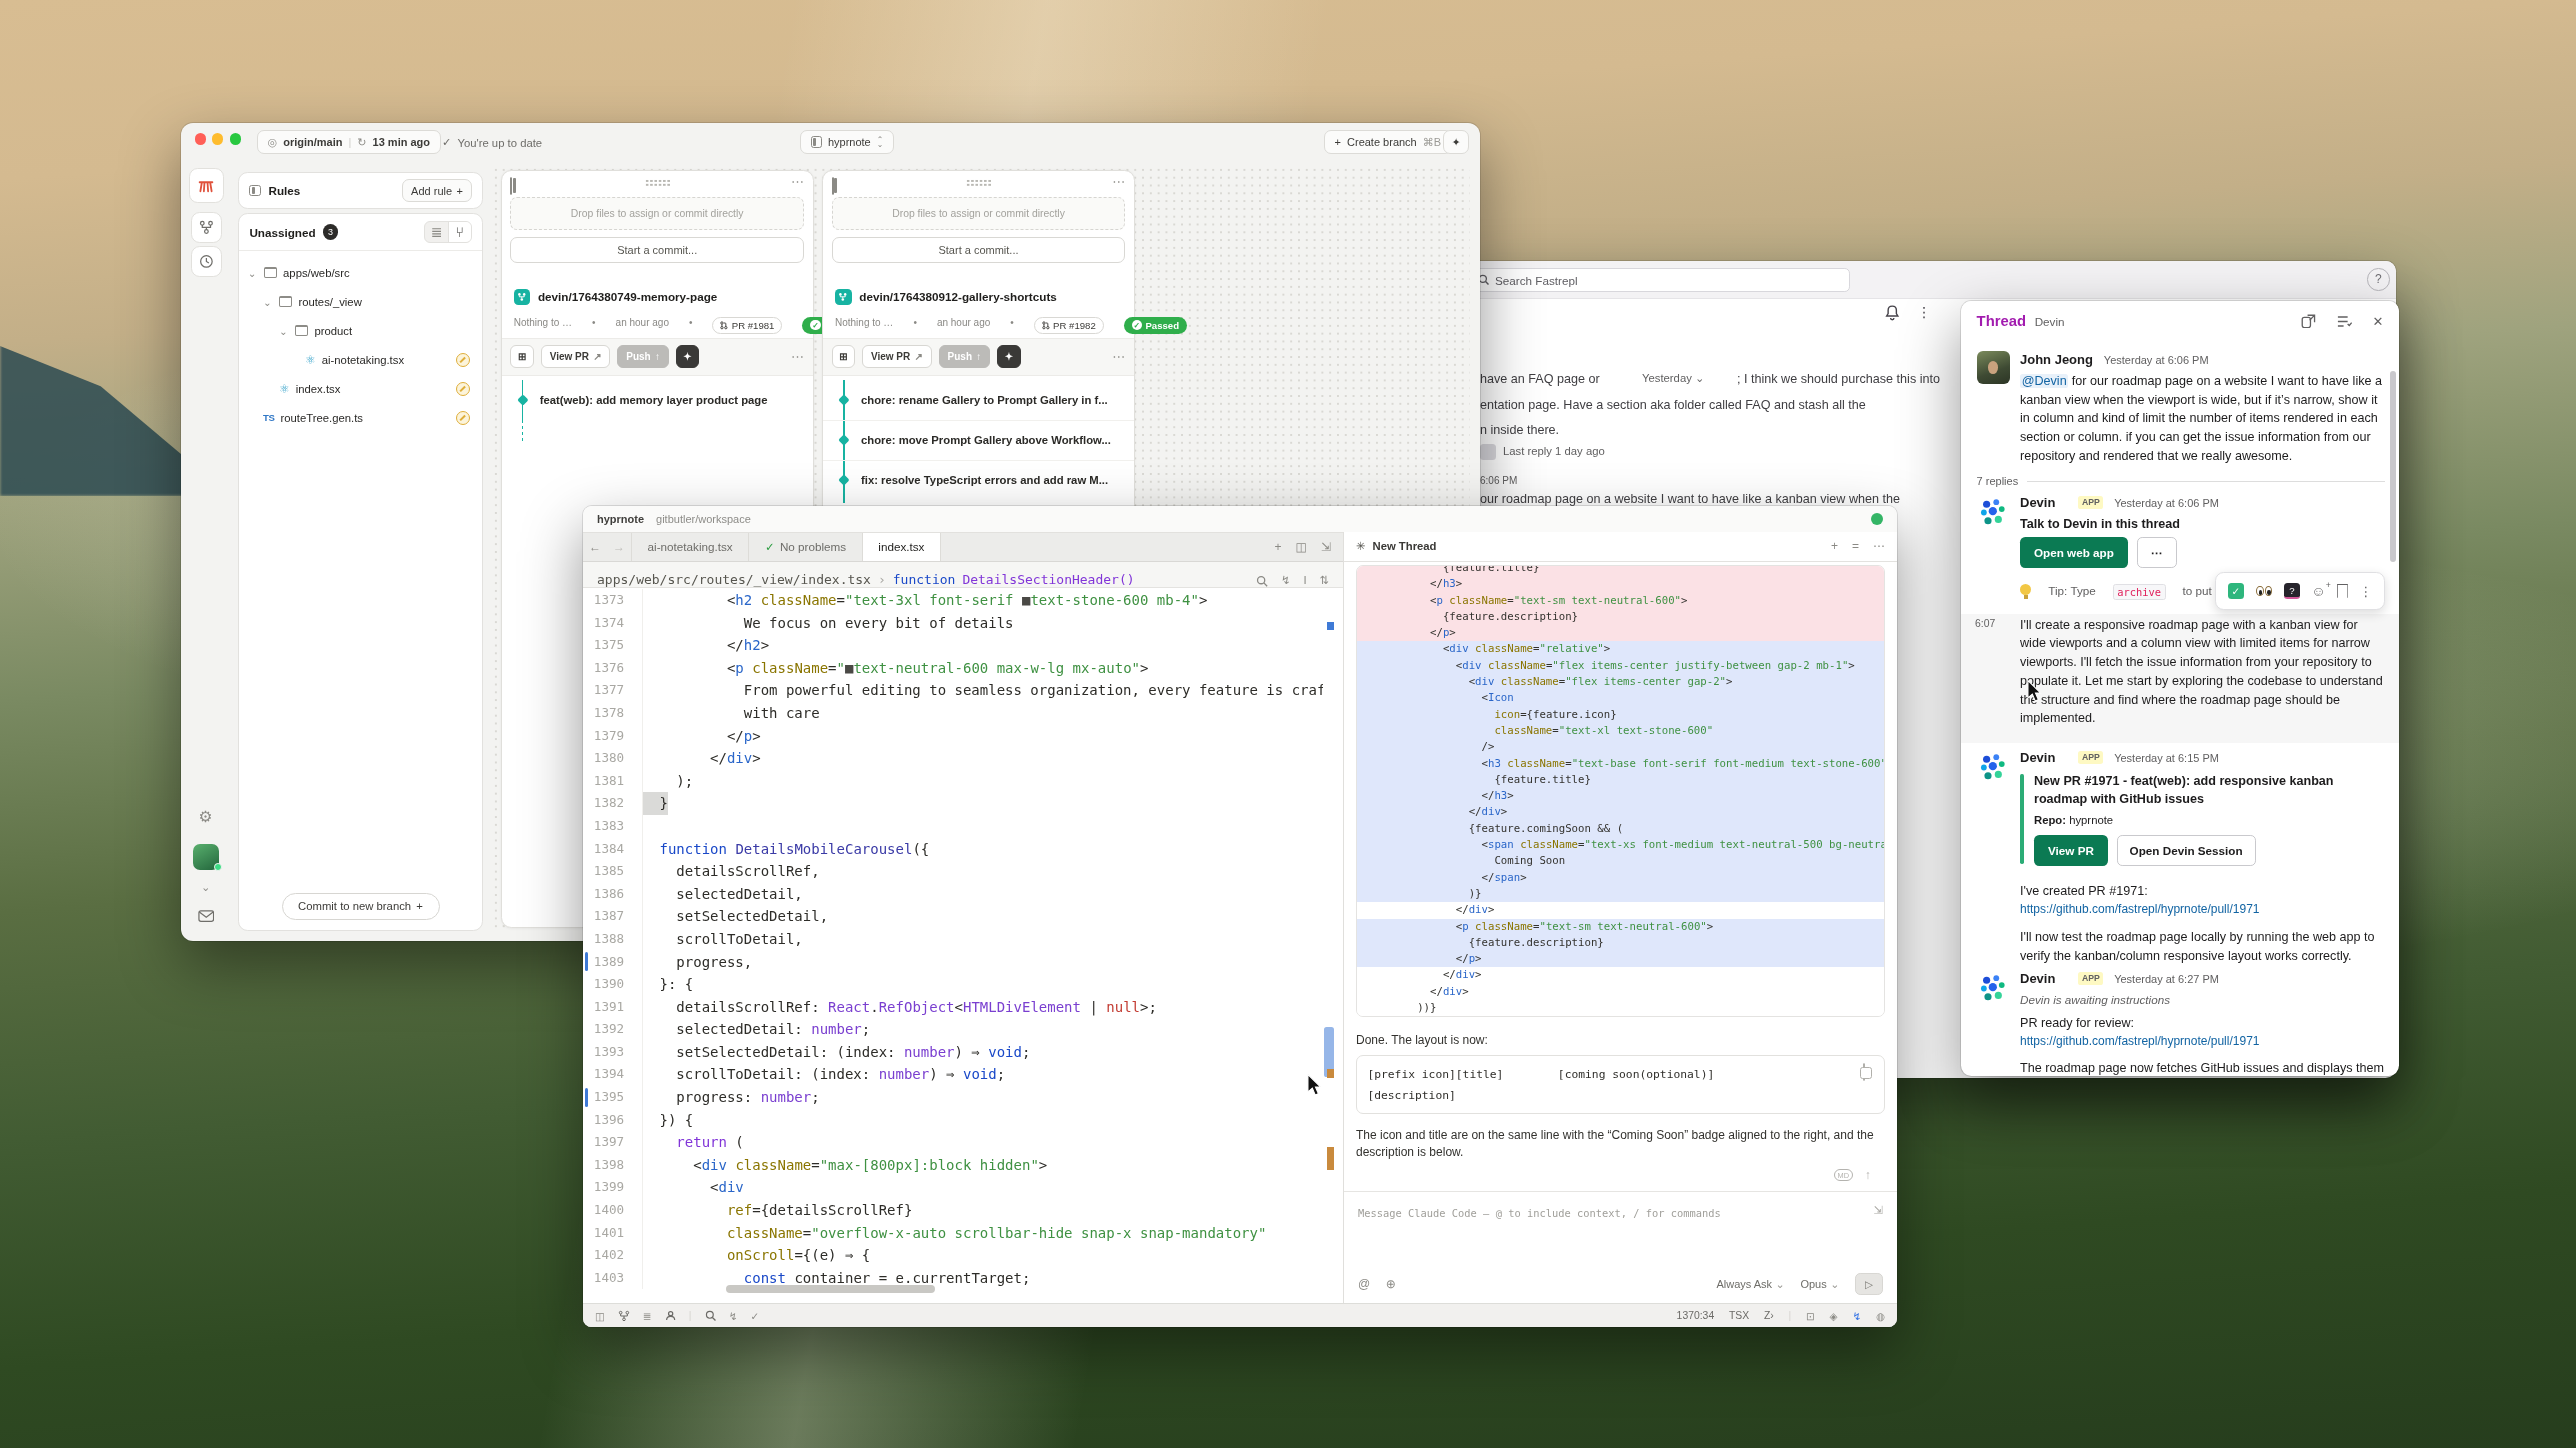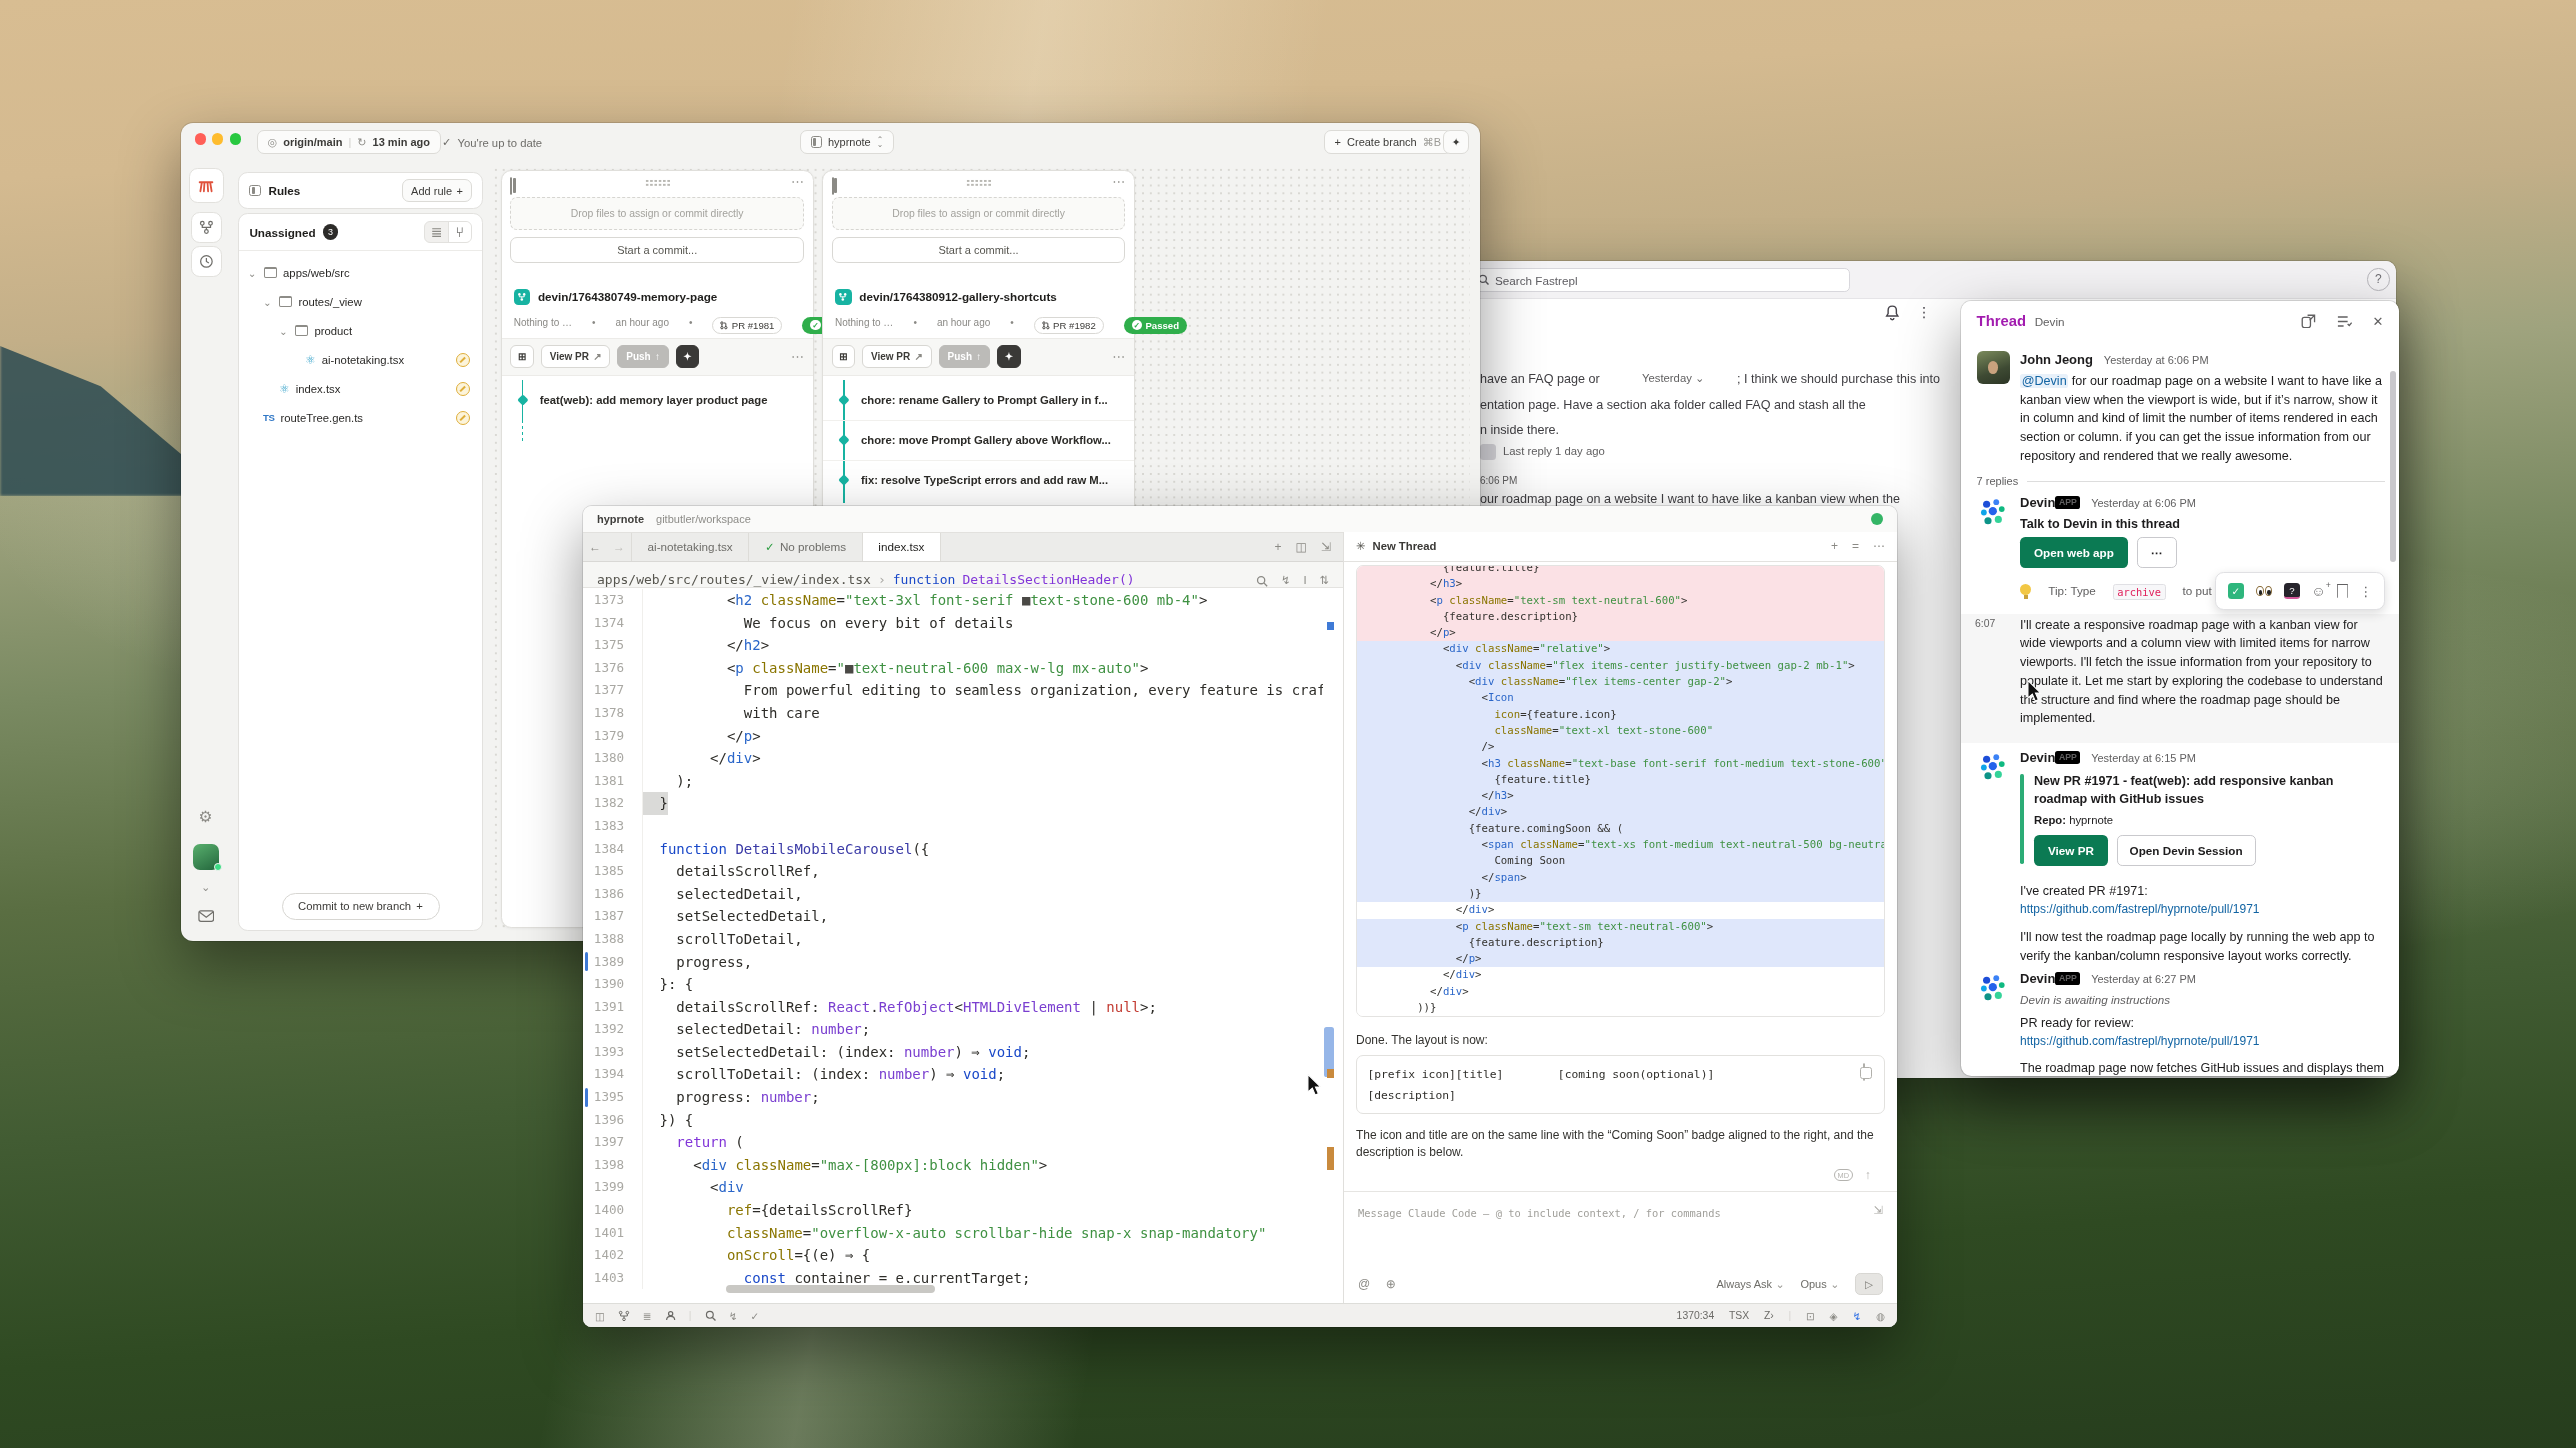--- a/index.html
+++ b/index.html
@@ -80,21 +80,21 @@
 .dl{height:16.3px;line-height:16.3px;white-space:pre;font-size:10.7px;padding-left:8.7px}
 .dl-del{background:#fbe1e5}.dl-add{background:#dfe7fb}.dl-ctx{background:#fff}
 .laybox{position:absolute;left:773px;top:549px;width:529px;height:59px;border:0.9px solid #e2e1de;border-radius:7px;font-family:"DejaVu Sans Mono",monospace;font-size:11.3px;line-height:21px;color:#2f2e2a;padding:7.8px 10.4px;white-space:pre}
 .chat-inp{position:absolute;left:761px;right:0;top:685px;border-top:0.9px solid #e6e5e2}
 .selbtn{display:flex;align-items:center;gap:3.5px;font-size:11px;color:#6e6d68}
 
 #thread{left:1961px;top:301px;width:438px;height:775px;background:#fff;z-index:4;overflow:hidden}
 .th-name{font-size:13px;font-weight:800;color:#1d1c1d}
 .th-time{font-size:11px;color:#616061;margin-left:7px}
 .th-body{position:absolute;left:59px;width:365px;font-size:12.6px;line-height:18.7px;color:#1d1c1d}
-.badge{background:#000000;color:#616061;font-size:8.7px;font-weight:bold;border-radius:2.6px;padding:1.3px 3.5px;margin-left:0;vertical-align:1.7px}
+.badge{background:#fef9c3;color:#616061;font-size:8.7px;font-weight:bold;border-radius:2.6px;padding:1.3px 3.5px;margin-left:23px;vertical-align:1.7px}
 .mention{color:#1264a3;background:#e8f1fa;border-radius:2.6px;padding:0 1.7px}
 .avatar{position:absolute;left:15.6px;width:33px;height:33px;border-radius:6px;overflow:hidden}
 .gbtn{display:inline-flex;align-items:center;justify-content:center;height:31px;border-radius:5.2px;background:#0b7a53;color:#fff;font-size:11.7px;font-weight:bold;padding:0 14px}
 .obtn{display:inline-flex;align-items:center;justify-content:center;height:31px;border-radius:5.2px;border:0.9px solid #c9c9cd;color:#1d1c1d;font-size:11.7px;font-weight:bold;padding:0 12px;background:#fff}
 .codechip{font-family:"DejaVu Sans Mono",monospace;font-size:10.4px;color:#e01e5a;background:#f7f7f9;border:0.9px solid #e0e0e4;border-radius:2.6px;padding:0.9px 3.5px}
 .link{color:#1264a3;font-size:12px}
 .hl-toolbar{position:absolute;left:254px;top:271px;width:170px;height:38px;background:#fff;border:0.9px solid #e0e0e3;border-radius:8.7px;box-shadow:0 3.5px 10.4px rgba(0,0,0,.14);display:flex;align-items:center;justify-content:space-evenly;z-index:5}
 .em-check{width:16.5px;height:16.5px;border-radius:3.5px;background:#2eb67d;color:#fff;font-size:10.4px;display:flex;align-items:center;justify-content:center}
 .em-eyes{display:flex;gap:0.9px}
 .em-eyes i{width:7.8px;height:10.4px;border-radius:50%;background:#fff;border:1.3px solid #8a6d3b;position:relative}

